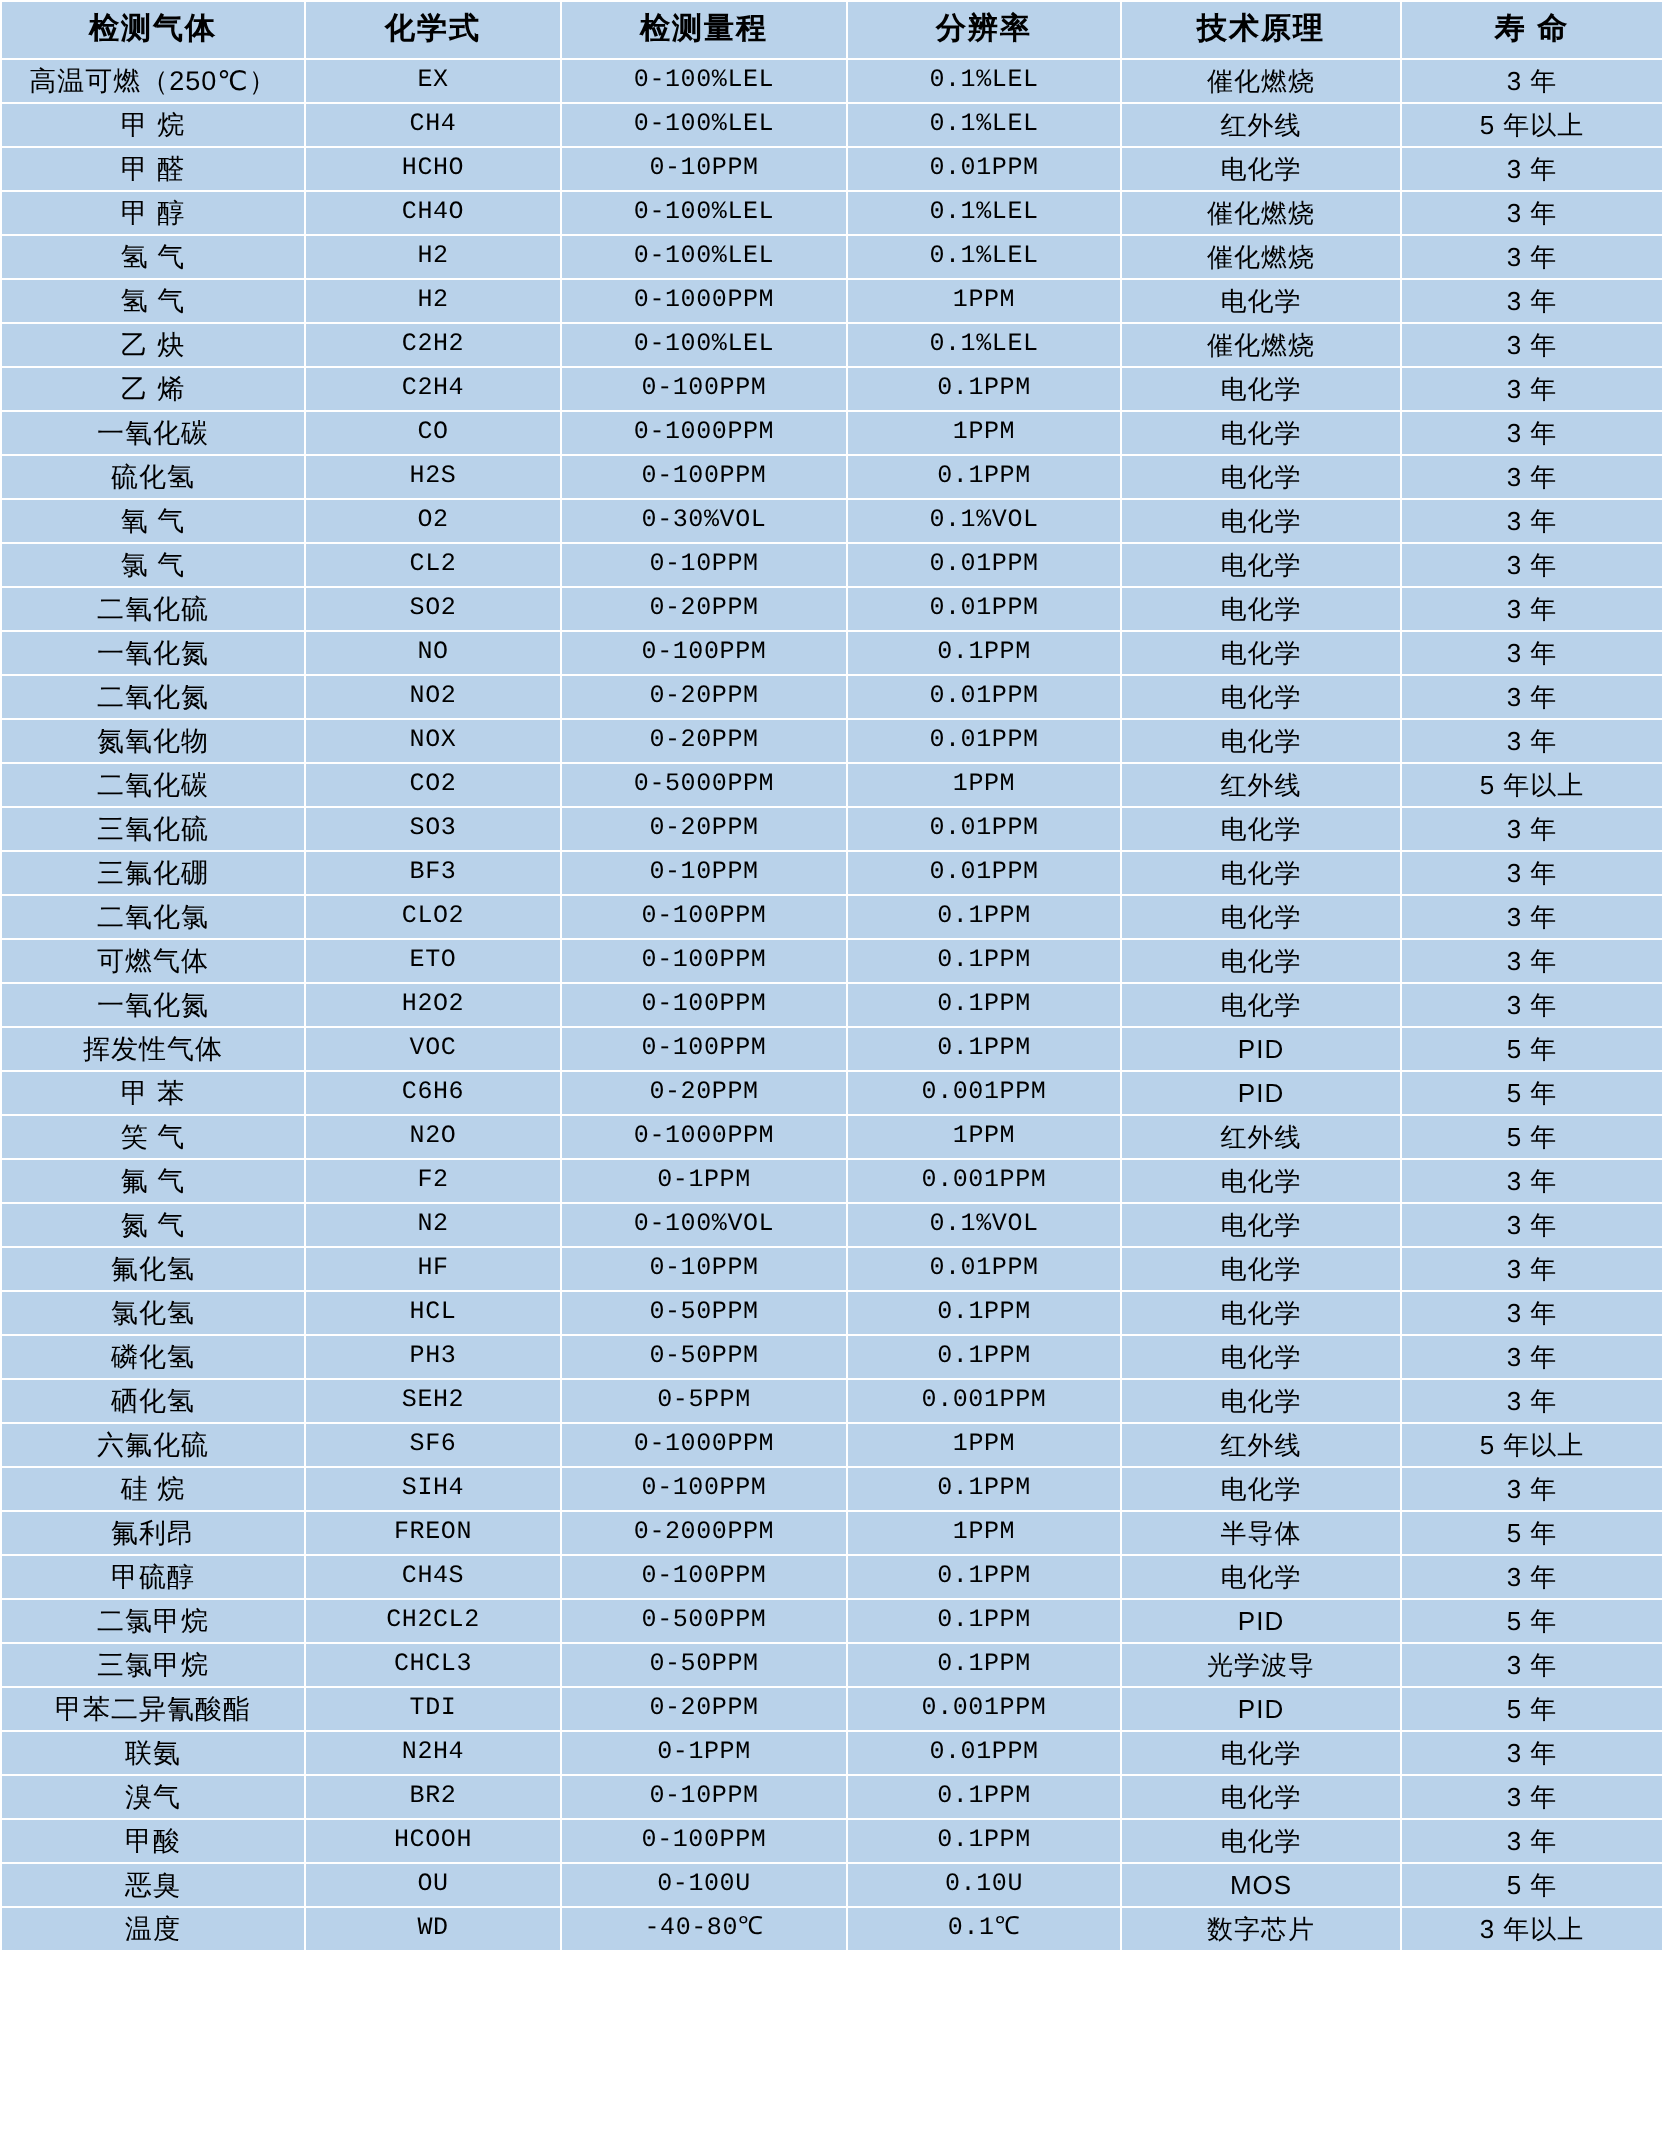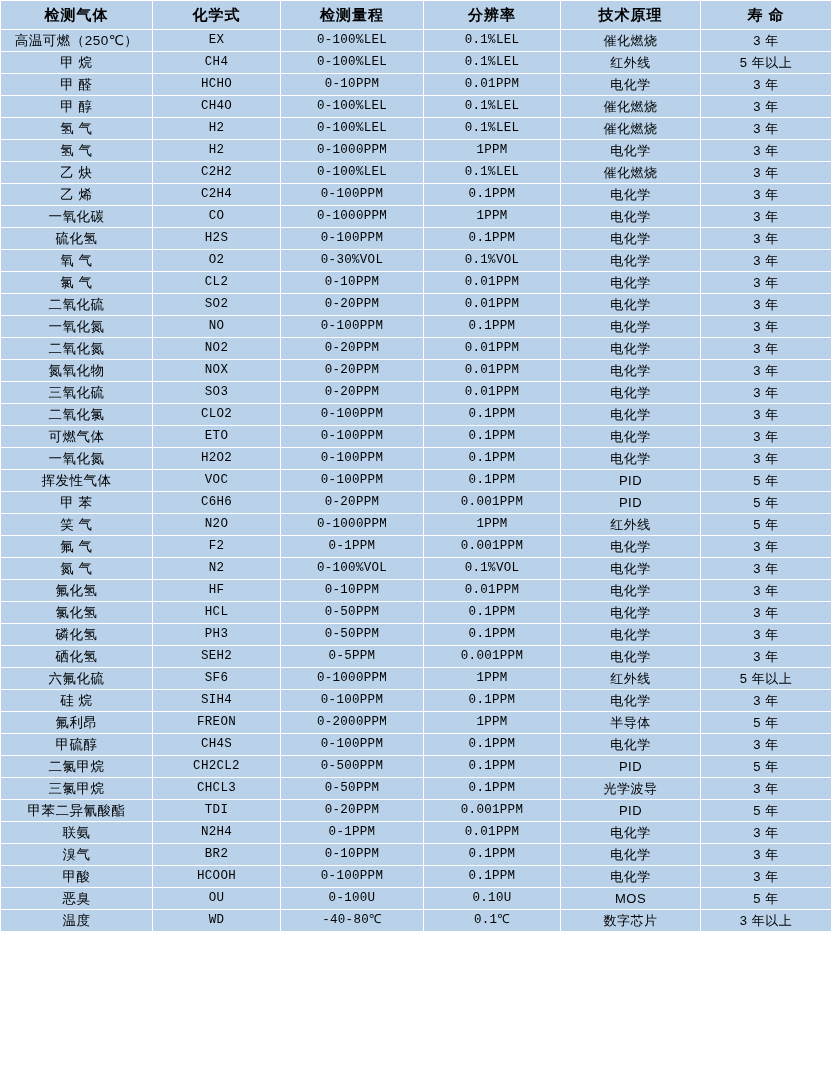--- a/index.html
+++ b/index.html
@@ -204,23 +204,39 @@
       </tr>
       <tr>
         <td class="c-name">氮氧化物</td>
         <td class="c-formula">NOX</td>
         <td class="c-range">0-20PPM</td>
         <td class="c-res">0.01PPM</td>
         <td class="c-tech">电化学</td>
         <td class="c-life">3 年</td>
       </tr>
       <tr>
+        <td class="c-name">二氧化碳</td>
+        <td class="c-formula">CO2</td>
+        <td class="c-range">0-5000PPM</td>
+        <td class="c-res">1PPM</td>
+        <td class="c-tech">红外线</td>
+        <td class="c-life">5 年以上</td>
+      </tr>
+      <tr>
         <td class="c-name">三氧化硫</td>
         <td class="c-formula">SO3</td>
         <td class="c-range">0-20PPM</td>
+        <td class="c-res">0.01PPM</td>
+        <td class="c-tech">电化学</td>
+        <td class="c-life">3 年</td>
+      </tr>
+      <tr>
+        <td class="c-name">三氟化硼</td>
+        <td class="c-formula">BF3</td>
+        <td class="c-range">0-10PPM</td>
         <td class="c-res">0.01PPM</td>
         <td class="c-tech">电化学</td>
         <td class="c-life">3 年</td>
       </tr>
       <tr>
         <td class="c-name">二氧化氯</td>
         <td class="c-formula">CLO2</td>
         <td class="c-range">0-100PPM</td>
         <td class="c-res">0.1PPM</td>
         <td class="c-tech">电化学</td>

